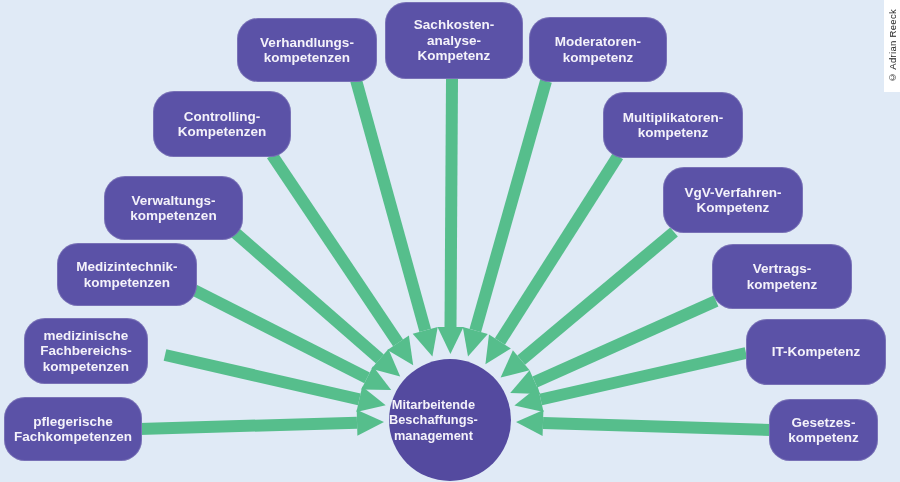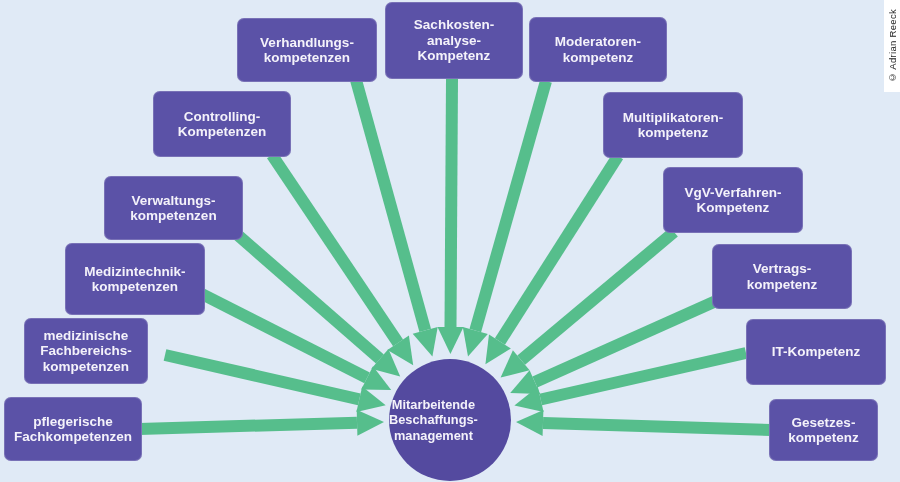--- a/index.html
+++ b/index.html
@@ -21,21 +21,21 @@
     font-family: "Liberation Sans", sans-serif;
   }
   #arrows-svg {
     position: absolute;
     left: 0; top: 0;
     width: 900px; height: 482px;
   }
   .box {
     position: absolute;
     background: var(--box);
-    border-radius: 7px;
+    border-radius: 21px;
     box-shadow: inset 0 0 0 1px rgba(255,255,255,0.18);
     color: var(--box-text);
     font-weight: bold;
     font-size: 13.5px;
     line-height: 1.14;
     display: flex;
     align-items: center;
     justify-content: center;
     text-align: center;
     white-space: pre-line;
@@ -151,21 +151,21 @@
     <div class="box" style="left: 529px; top: 17px; width: 138px; height: 65px;">Moderatoren-
 kompetenz</div>
     <div class="box" style="left: 153px; top: 91px; width: 138px; height: 66px;">Controlling-
 Kompetenzen</div>
     <div class="box" style="left: 603px; top: 92px; width: 140px; height: 66px;">Multiplikatoren-
 kompetenz</div>
     <div class="box" style="left: 104px; top: 176px; width: 139px; height: 64px;">Verwaltungs-
 kompetenzen</div>
     <div class="box" style="left: 663px; top: 167px; width: 140px; height: 66px;">VgV-Verfahren-
 Kompetenz</div>
-    <div class="box" style="left: 57px; top: 243px; width: 140px; height: 72px; margin-left: 8px;">Medizintechnik-
+    <div class="box" style="left: 57px; top: 243px; width: 140px; height: 63px;">Medizintechnik-
 kompetenzen</div>
     <div class="box" style="left: 712px; top: 244px; width: 140px; height: 65px;">Vertrags-
 kompetenz</div>
     <div class="box" style="left: 24px; top: 318px; width: 124px; height: 66px;">medizinische
 Fachbereichs-
 kompetenzen</div>
     <div class="box" style="left: 746px; top: 319px; width: 140px; height: 66px;">IT-Kompetenz</div>
     <div class="box" style="left: 4px; top: 397px; width: 138px; height: 64px;">pflegerische
 Fachkompetenzen</div>
     <div class="box" style="left: 769px; top: 399px; width: 109px; height: 62px;">Gesetzes-

